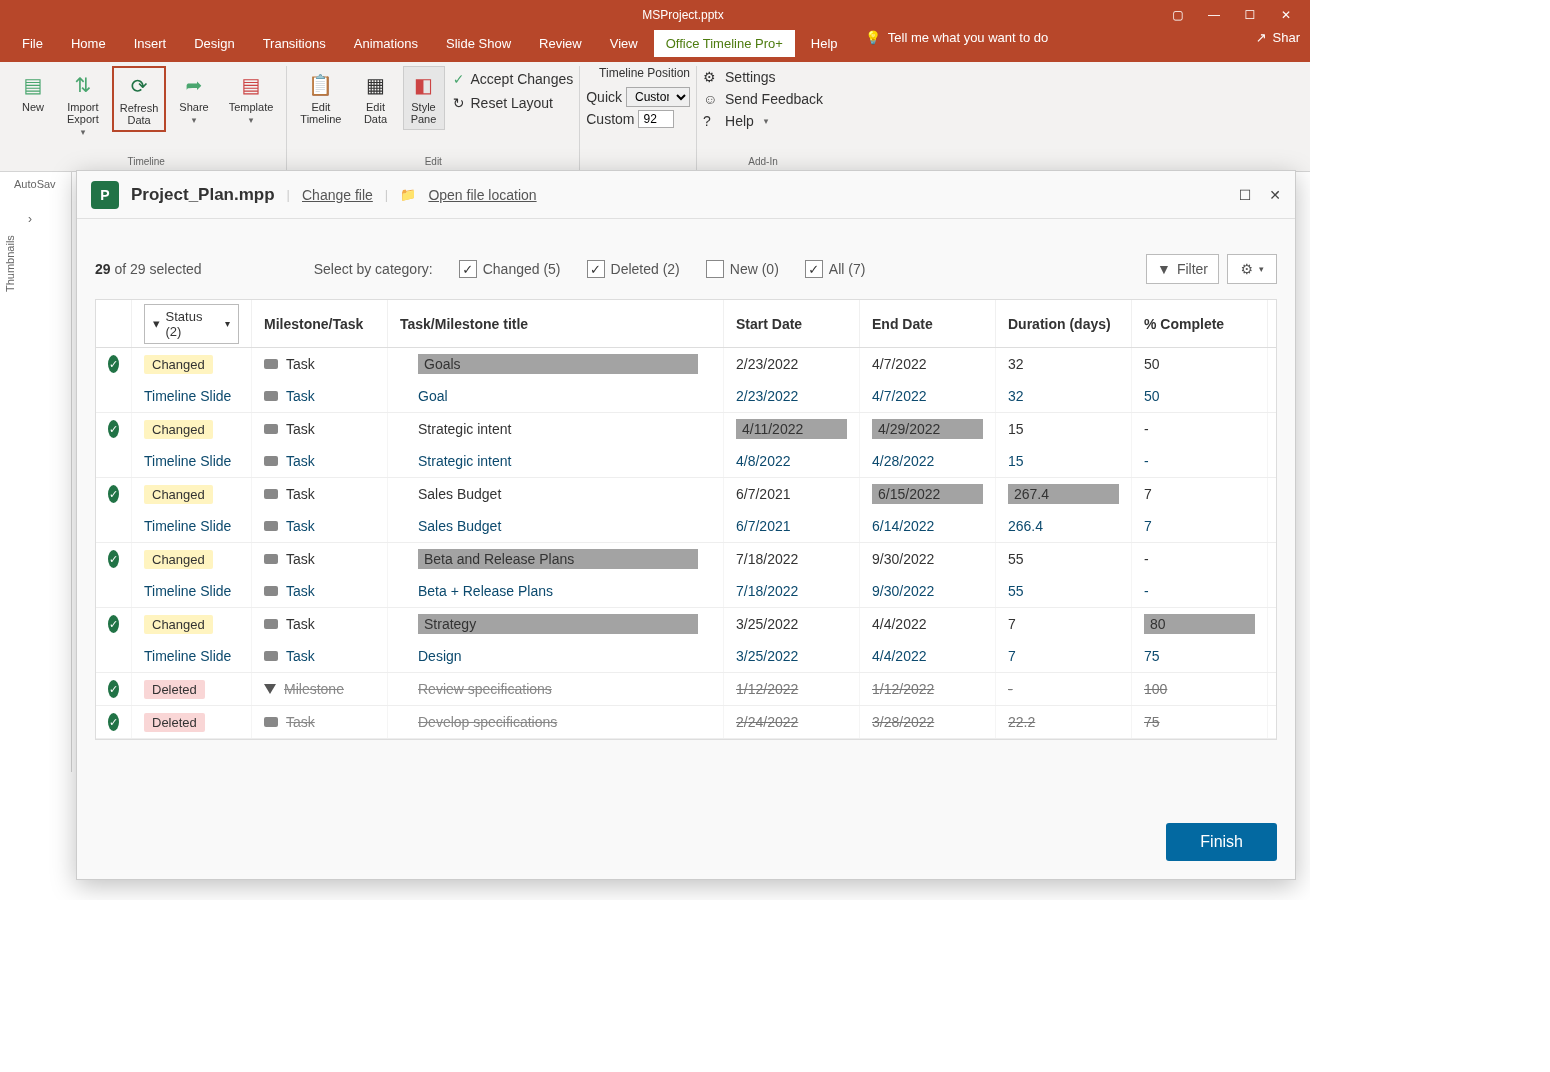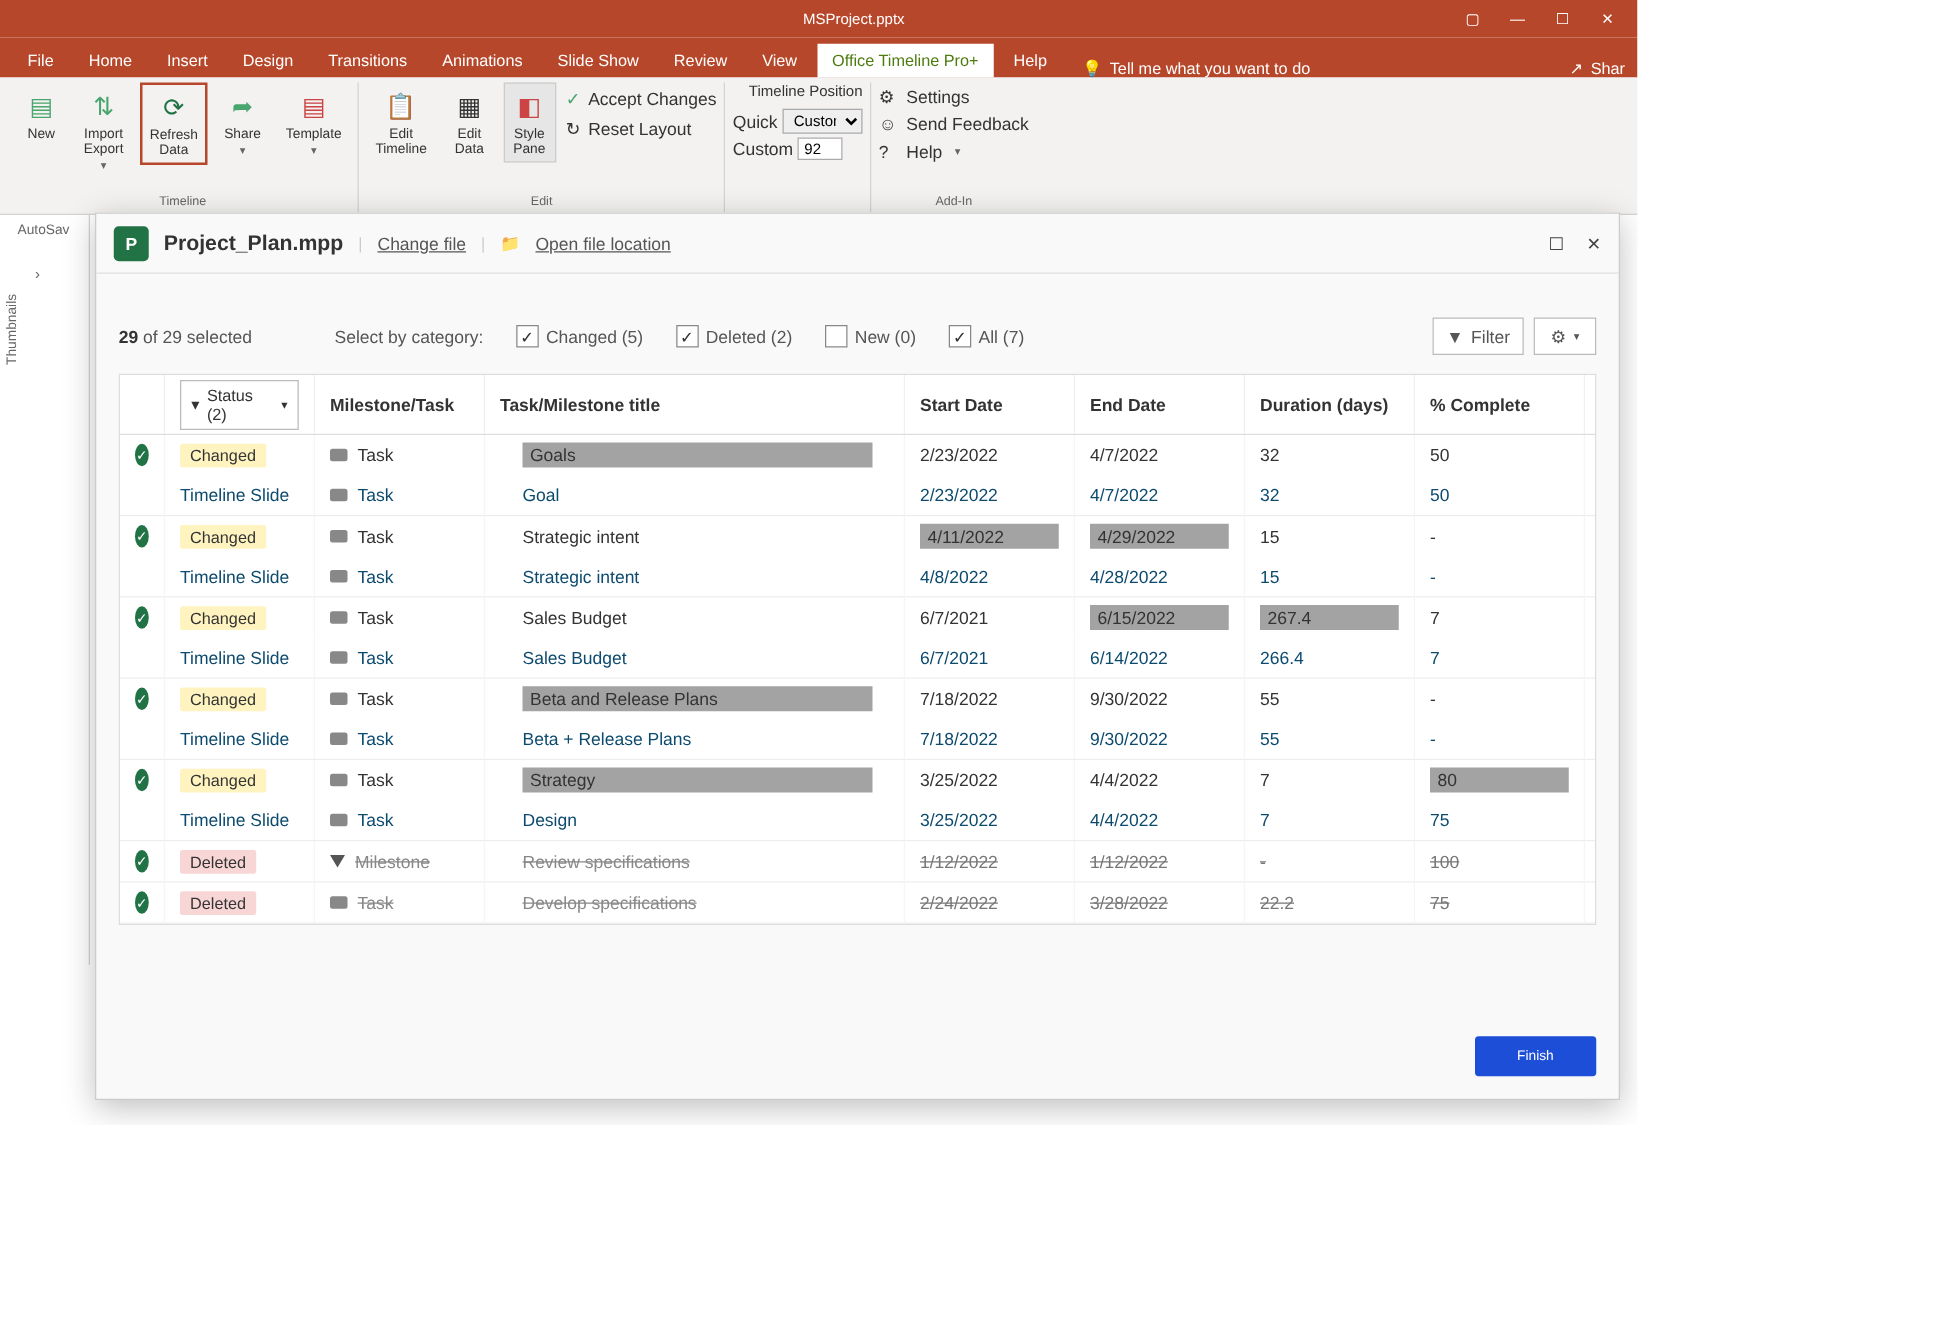--- a/index.html
+++ b/index.html
@@ -5,21 +5,21 @@
   * { box-sizing: border-box; margin: 0; padding: 0; font-family: "Segoe UI", Arial, sans-serif; }
   body { background: #fff; font-size: 13px; color: #333; width: 1310px; height: 900px; overflow: hidden; position: relative; }
 
   
   .titlebar { height: 30px; background: #b7472a; color: #fff; display: flex; align-items: center; font-size: 12px; }
   .titlebar .title { flex: 1; text-align: center; }
   .titlebar .winctl { display: flex; gap: 12px; padding-right: 12px; }
   .titlebar .winctl span { width: 24px; text-align: center; }
 
   
-  .tabbar { height: 32px; background: #b7472a; color: #fff; display: flex; align-items: flex-end; padding: 0 10px; gap: 4px; }
+  .tabbar { height: 32px; background: #b7472a; color: #fff; display: flex; align-items: flex-start; padding: 0 10px; gap: 4px; }
   .tab { padding: 6px 12px; font-size: 13px; cursor: pointer; }
   .tab.active { background: #fff; color: #4d7c0f; }
   .tellme { display: flex; align-items: center; gap: 6px; margin-left: 12px; }
   .share { margin-left: auto; display: flex; align-items: center; gap: 6px; }
 
   
   .ribbon { height: 110px; background: #f3f2f1; border-bottom: 1px solid #d4d4d4; display: flex; padding: 4px 6px 0 6px; }
   .grp { display: flex; flex-direction: column; align-items: center; border-right: 1px solid #d4d4d4; padding: 0 6px; }
   .grp:last-child { border-right: none; }
   .grp .items { display: flex; gap: 6px; flex: 1; align-items: flex-start; }
@@ -54,21 +54,21 @@
   .dlg-header .proj-ic { width: 28px; height: 28px; background: #217346; border-radius: 4px; display: flex; align-items: center; justify-content: center; color: #fff; font-weight: bold; font-size: 14px; }
   .dlg-header .fname { font-size: 17px; font-weight: 600; color: #333; }
   .dlg-header .sep { color: #ccc; }
   .dlg-header a { color: #555; text-decoration: underline; font-size: 14px; cursor: pointer; }
   .dlg-header .folder-ic { color: #d9a441; }
   .dlg-header .winbtns { margin-left: auto; display: flex; gap: 18px; font-size: 14px; color: #444; }
 
   .dlg-body { flex: 1; padding: 20px 18px 0 18px; display: flex; flex-direction: column; overflow: hidden; }
   .toolbar { display: flex; align-items: center; height: 60px; font-size: 14px; color: #555; gap: 10px; }
   .toolbar .count b { color: #333; }
-  .toolbar .selcat { margin-left: 56px; }
+  .toolbar .selcat { margin-left: 102px; }
   .chk { width: 18px; height: 18px; border: 1px solid #888; display: inline-flex; align-items: center; justify-content: center; vertical-align: middle; margin-right: 6px; background: #fff; }
   .chk.on::after { content: "✓"; color: #333; font-size: 13px; }
   .catopt { margin-left: 16px; display: inline-flex; align-items: center; }
   .toolbar .right { margin-left: auto; display: flex; gap: 8px; }
   .filter-btn, .gear-btn { height: 30px; border: 1px solid #bbb; background: #fff; display: flex; align-items: center; padding: 0 10px; gap: 6px; font-size: 14px; }
   .gear-btn { width: 50px; justify-content: center; }
 
   
   .tbl { border: 1px solid #ddd; background: #fff; flex: 0 0 auto; }
   .tbl .hdr { display: flex; height: 48px; border-bottom: 1px solid #ddd; font-size: 14px; color: #333; font-weight: 600; }
@@ -97,21 +97,21 @@
   .hl { background: #a3a3a3; padding: 2px 6px; display:inline-block; width: 100%; }
   .c-title .title-wrap { display:inline-block; padding-left: 18px; }
   .row.sub .c-title .title-wrap { padding-left: 18px; }
   .strike { text-decoration: line-through; color: #888; }
   .row .c-title .hl { width: 280px; }
   .row .c-start .hl, .row .c-end .hl, .row .c-dur .hl, .row .c-comp .hl { width: 100%; }
   
   .rowgrp.del .row .cell { color: #777; }
 
   .dlg-footer { padding: 18px; display:flex; justify-content:flex-end; }
-  .finish-btn { background: #1d4ed8; color: #fff; padding: 10px 34px; font-size: 11px; border-radius: 3px; }
+  .finish-btn { background: #0369a1; color: #fff; padding: 10px 34px; font-size: 16px; border-radius: 3px; }
 
 </style>
 </head>
 <body>
 
 <div class="titlebar">
   <div style="width:200px"></div>
   <div class="title">MSProject.pptx</div>
   <div class="winctl">
     <span>▢</span>

